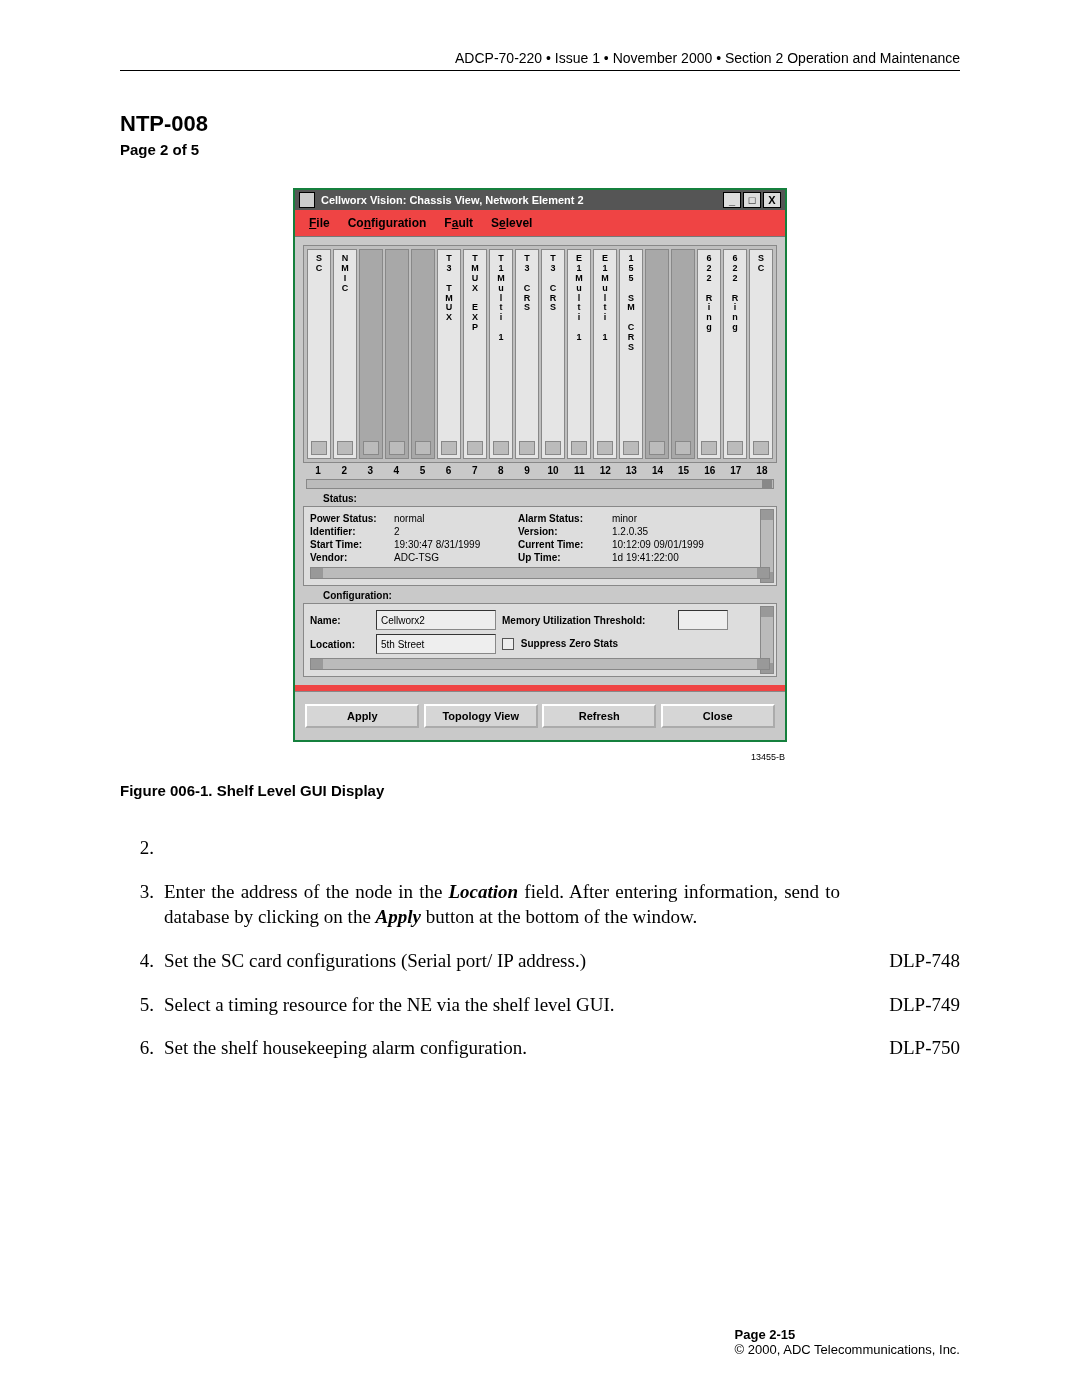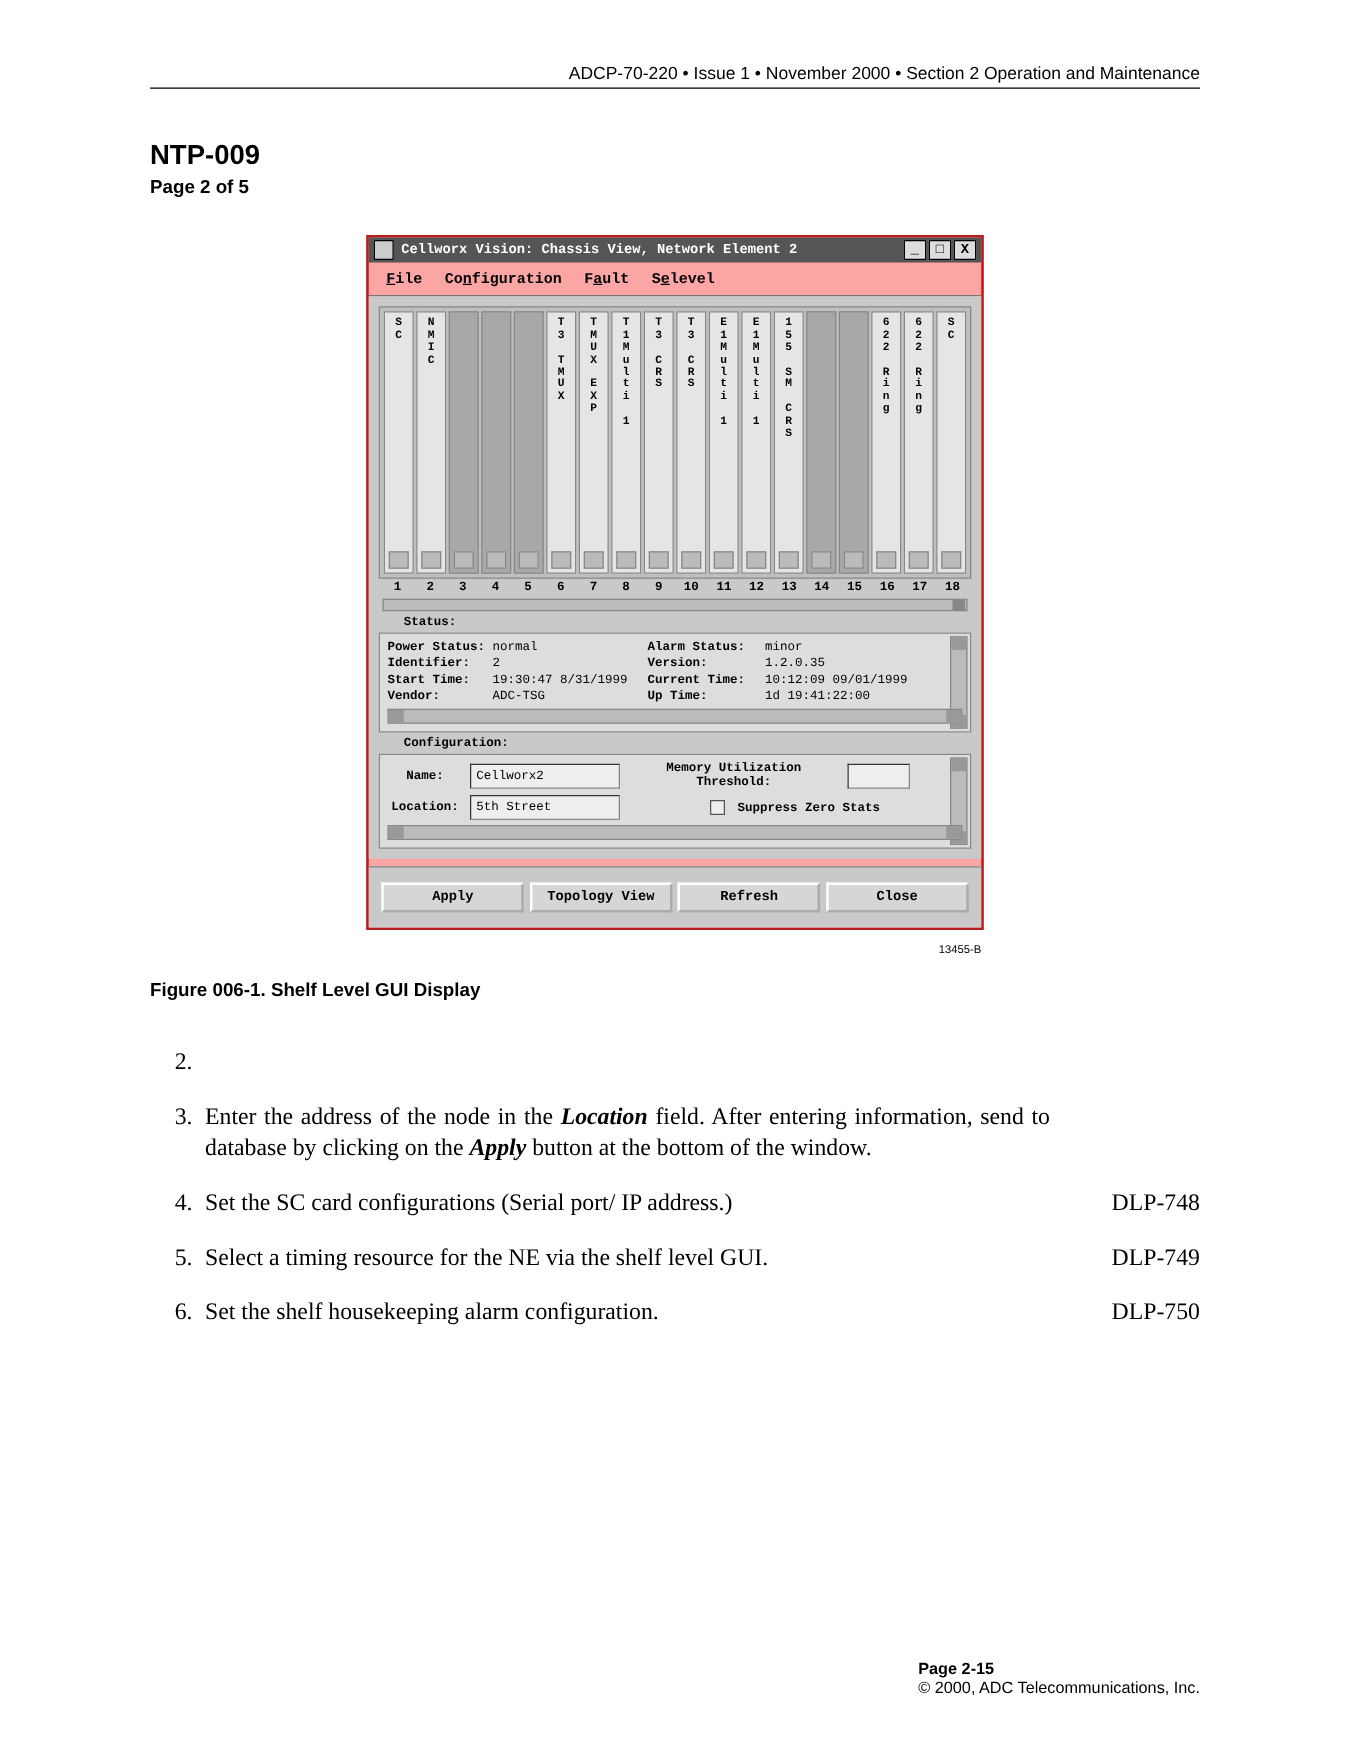--- a/index.html
+++ b/index.html
@@ -35,24 +35,24 @@
     font-family: Arial, Helvetica, sans-serif;
     font-weight: bold;
     font-size: 15px;
     margin: 0 0 30px 0;
   }
 
   
   .gui-window {
     width: 490px;
     margin: 0 auto 10px auto;
-    font-family: Liberation Mono, monospace;
+    font-family: Liberation Sans, sans-serif;
     font-size: 10px;
-    border: 2px solid #b91c1c;
-    background: #fca5a5;
+    border: 2px solid #15803d;
+    background: #ef4444;
   }
   .titlebar {
     background: #555;
     color: #fff;
     display: flex;
     align-items: center;
     justify-content: space-between;
     padding: 2px 4px;
     font-weight: bold;
     font-size: 11px;
@@ -189,21 +189,20 @@
   .hscroll .arrow.l { left: 0; }
   .hscroll .arrow.r { right: 0; }
 
   .config-grid {
     display: grid;
     grid-template-columns: 60px 120px 170px auto;
     row-gap: 4px;
     column-gap: 6px;
     align-items: center;
     font-weight: bold;
-    text-align: center;
   }
   .txtfield {
     background: #eee;
     border: 1px inset #888;
     padding: 2px 4px;
     font-weight: normal;
     height: 14px;
     display: flex; align-items: center;
     font-size: 10px;
   }
@@ -277,21 +276,21 @@
     font-size: 13px;
   }
   .page-footer .pg { font-weight: bold; }
 </style>
 </head>
 <body>
 
 <div class="page">
   <div class="doc-header">ADCP-70-220 • Issue 1 • November 2000 • Section 2 Operation and Maintenance</div>
 
-  <h1 class="doc-title">NTP-009</h1>
+  <h1 class="doc-title">NTP-008</h1>
   <div class="doc-subtitle">Page 2 of 5</div>
 
   <div class="gui-window">
 
     <div class="titlebar">
       <div class="title-left">
         <div class="sysbox"></div>
         <span>Cellworx Vision:   Chassis View,    Network Element 2</span>
       </div>
       <div class="winbtns">

